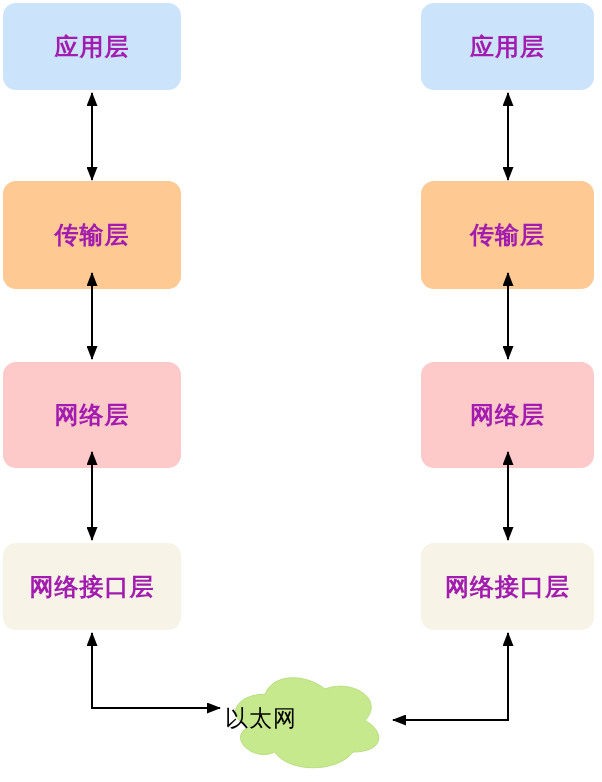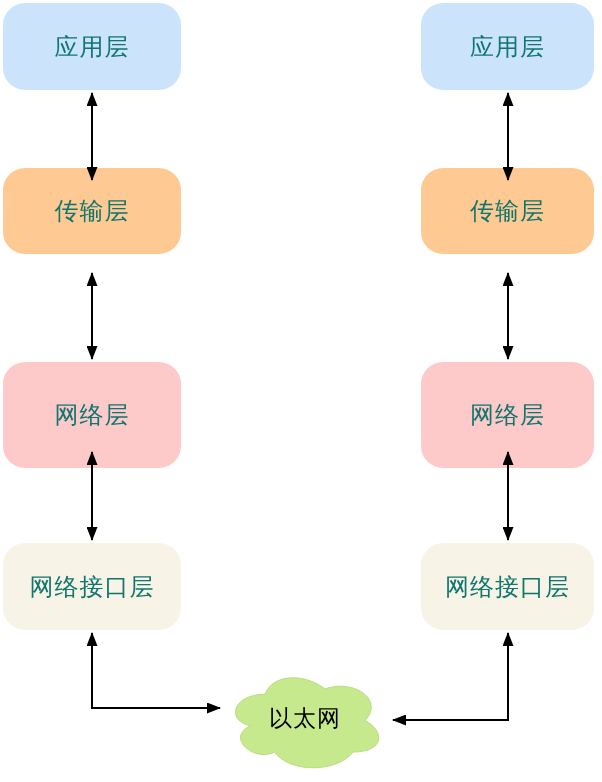--- a/index.html
+++ b/index.html
@@ -6,51 +6,52 @@
   .canvas {
     position: relative;
     width: 602px;
     height: 782px;
     background: #ffffff;
     font-family: "Liberation Sans", "DejaVu Sans", sans-serif;
     overflow: hidden;
   }
   .layer-box {
     position: absolute;
-    border-radius: 22px;
+    border-radius: 13px;
     display: flex;
     align-items: center;
     justify-content: center;
     font-size: 24px;
-    color: #0f766e;
+    color: #a21caf;
     letter-spacing: 1px;
+    font-weight: bold;
   }
   .col-left  { left: 3px;   width: 178px; }
   .col-right { left: 421px; width: 173px; }
   .row-0 { top: 3px;   height: 87px; }
-  .row-1 { top: 168px; height: 86px; }
+  .row-1 { top: 181px; height: 108px; }
   .row-2 { top: 362px; height: 106px; }
   .row-3 { top: 543px; height: 87px; }
   .bg-app       { background: #cce4fb; }
   .bg-transport { background: #fec993; }
   .bg-network   { background: #fdc9c9; }
   .bg-netif     { background: #f7f3e6; }
   svg.overlay {
     position: absolute;
     left: 0; top: 0;
     width: 602px; height: 782px;
     pointer-events: none;
   }
   .cloud-label {
     position: absolute;
     left: 225px; top: 668px;
     width: 160px; height: 100px;
     display: flex;
     align-items: center;
-    justify-content: center;
+    justify-content: flex-start;
     font-size: 23px;
     color: #000000;
     letter-spacing: 1px;
   }
 </style>
 </head>
 <body>
 
 <div class="canvas">
 

